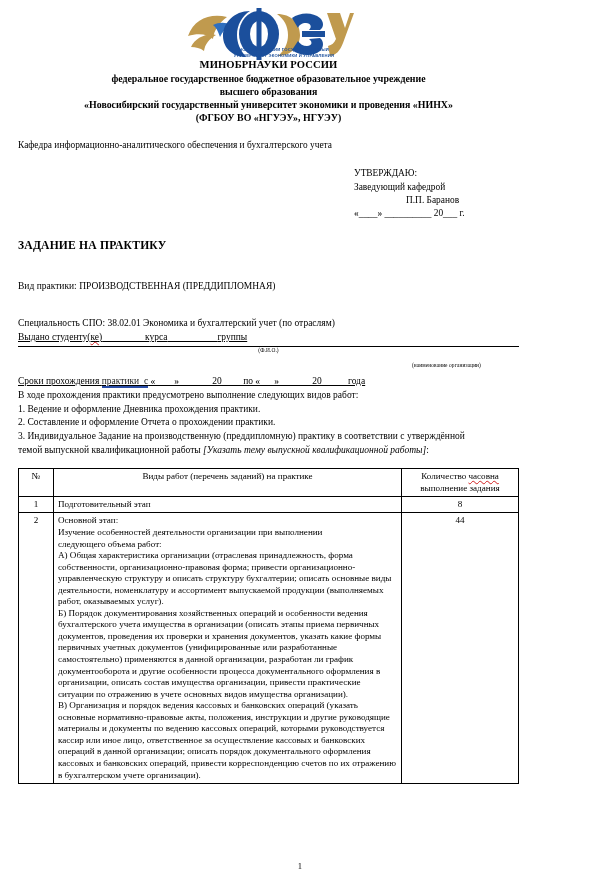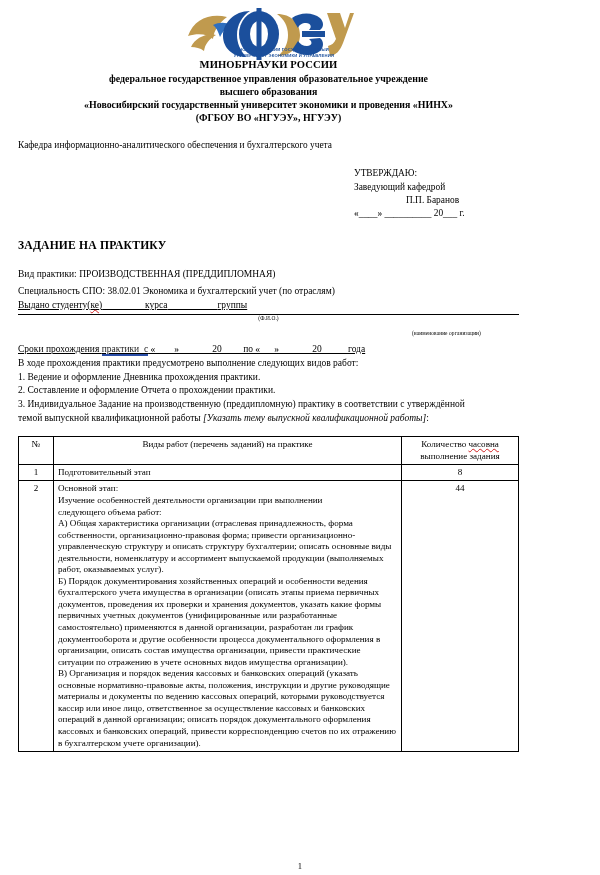--- a/index.html
+++ b/index.html
@@ -69,22 +69,22 @@
 
   
   .doc-title {
     font-weight: bold;
     font-size: 11.6px;
     margin-top: 18px;
     letter-spacing: 0.2px;
   }
 
   
-  .body-block { margin-top: 16px; line-height: 1.44; font-size: 9.5px; }
-  .gap-l { margin-top: 4px; }
+  .body-block { margin-top: 28px; line-height: 1.44; font-size: 9.5px; }
+  .gap-l { margin-top: 24px; }
   .row-line { white-space: pre; text-decoration: underline; }
 
   .caption {
     font-size: 5.4px;
     text-align: center;
     letter-spacing: 0.1px;
   }
   .cap-fio { width: 100%; text-align: center; }
   .cap-org { text-align: right; padding-right: 38px; }
 
@@ -167,21 +167,21 @@
 
       <path d="M286 10 L312 10 L322 40 L332 10 L340 10 L318 70 C312 86 304 94 292 96 L288 76 C296 74 300 70 304 62 Z" fill="#c09a4e"></path>
 
       <text x="200" y="86" text-anchor="middle" font-family="Liberation Sans, sans-serif" font-size="8.4" fill="#1b4f9c" font-weight="bold" letter-spacing="0.4">НОВОСИБИРСКИЙ ГОСУДАРСТВЕННЫЙ</text>
       <text x="200" y="97" text-anchor="middle" font-family="Liberation Sans, sans-serif" font-size="8.4" fill="#1b4f9c" font-weight="bold" letter-spacing="0.4">УНИВЕРСИТЕТ ЭКОНОМИКИ И УПРАВЛЕНИЯ</text>
     </svg>
   </div>
 
   <div class="hdr">
     <div class="l1">МИНОБРНАУКИ РОССИИ</div>
-    <div class="l2">федеральное государственное управления образовательное учреждение</div>
+    <div class="l2">федеральное государственное бюджетное образовательное учреждение</div>
     <div class="l3">высшего образования</div>
     <div class="l4">«Новосибирский государственный университет экономики и проведения «НИНХ»</div>
     <div class="l5">(ФГБОУ ВО «НГУЭУ», НГУЭУ)</div>
   </div>
 
   <div class="kafedra">Кафедра информационно-аналитического обеспечения и бухгалтерского учета</div>
 
   <div class="approve">
     <div>УТВЕРЖДАЮ:</div>
     <div>Заведующий кафедрой</div>

